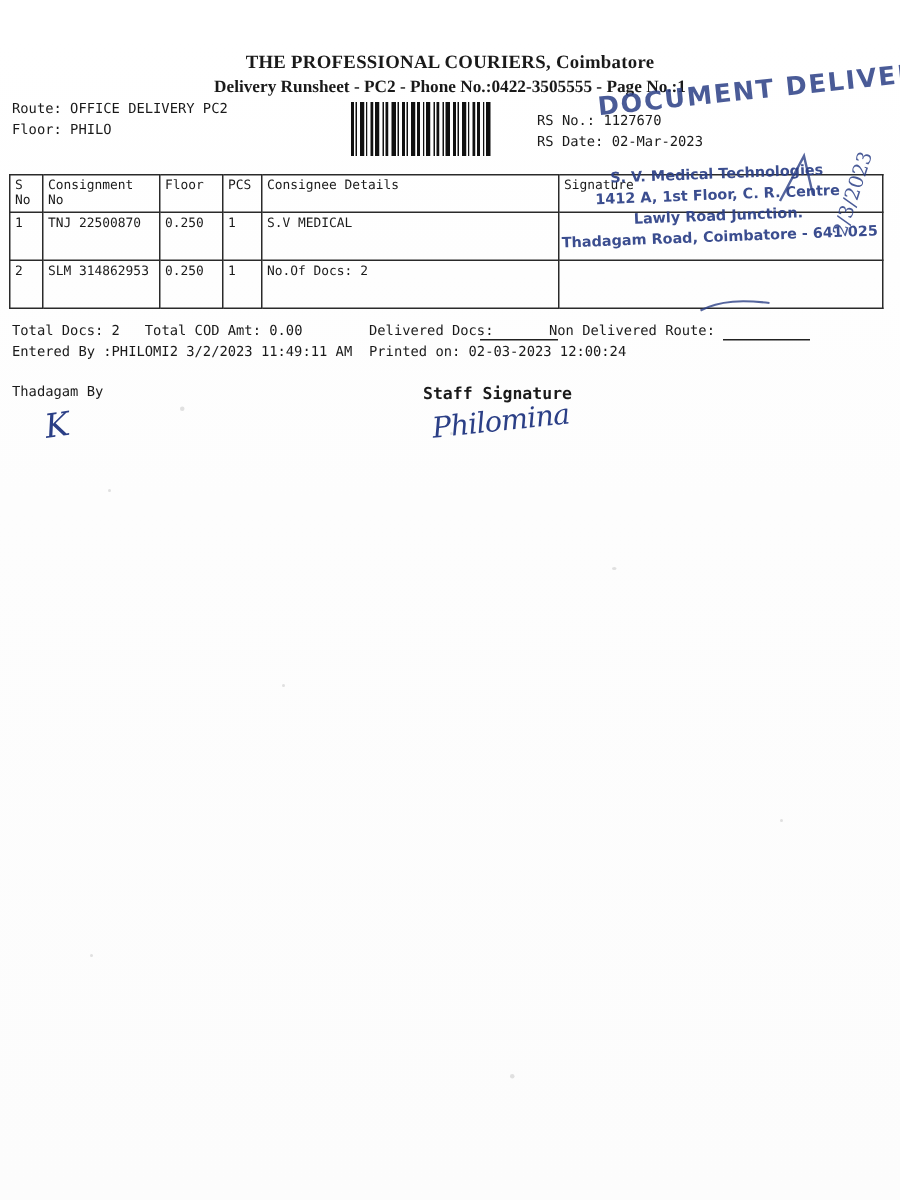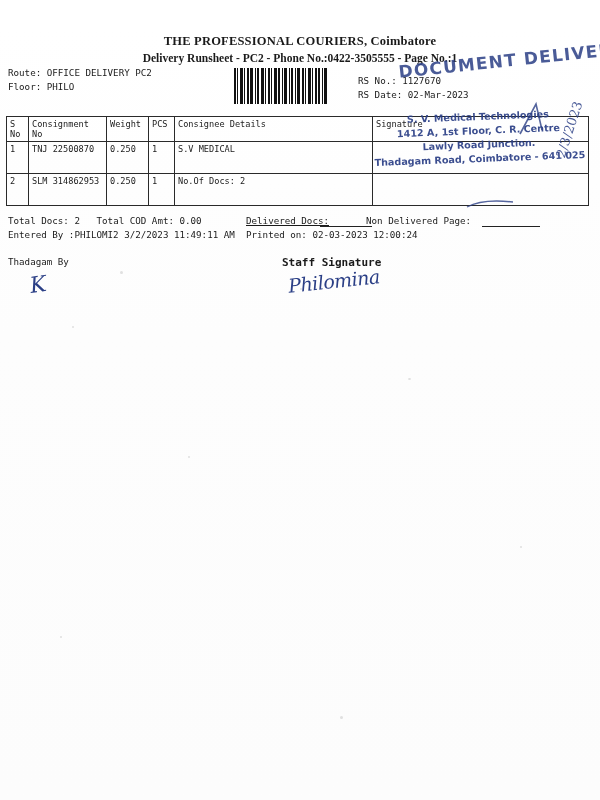--- a/index.html
+++ b/index.html
@@ -114,21 +114,21 @@
   .colw6 { width: 216px; }
   .totals {
     margin-top: 8px;
     font-size: 9.2px;
     line-height: 14px;
     position: relative;
     height: 30px;
   }
   .t-col-a { position: absolute; left: 2px; top: 0; text-align: right; }
   .t-col-b { position: absolute; left: 2px; top: 14px; }
-  .t-col-c { position: absolute; left: 240px; top: 0; text-decoration: underline; }
+  .t-col-c { position: absolute; left: 240px; top: 0; }
   .t-col-d { position: absolute; left: 240px; top: 14px; }
   .t-col-e { position: absolute; left: 360px; top: 0; }
   .rule-short {
     position: absolute;
     height: 1px;
     background: #222;
   }
   .sig-area {
     position: relative;
     margin-top: 12px;
@@ -318,21 +318,21 @@
           <col class="colw2">
           <col class="colw3">
           <col class="colw4">
           <col class="colw5">
           <col class="colw6">
       </colgroup>
       <thead>
         <tr>
           <th>S No</th>
           <th>Consignment No</th>
-          <th>Weight</th>
+          <th>Floor</th>
           <th>PCS</th>
           <th>Consignee Details</th>
           <th>Signature</th>
         </tr>
       </thead>
       <tbody>
         <tr>
           <td class="tall">1</td>
           <td class="tall">TNJ 22500870</td>
           <td class="tall">0.250</td>
@@ -353,21 +353,21 @@
 
     <div class="totals">
       <div class="t-col-a">
         <span>Total Docs:  2</span>&nbsp;&nbsp;&nbsp;<span>Total COD Amt:      0.00</span>
       </div>
       <div class="t-col-b">Entered By :PHILOMI2 3/2/2023 11:49:11 AM</div>
       <div class="t-col-c">
         <span>Delivered Docs:</span>
       </div>
       <div class="t-col-d">Printed on: 02-03-2023 12:00:24</div>
-      <div class="t-col-e">Non Delivered Page:</div>
+      <div class="t-col-e">Non Delivered Route:</div>
       <div class="rule-short" style="left:314px; top:12px; width:52px;"></div>
       <div class="rule-short" style="left:476px; top:12px; width:58px;"></div>
     </div>
 
     <div class="sig-area">
       <div class="verified-by">Thadagam By</div>
       <div class="staff-sign">Staff Signature</div>
       <div class="ink ink-sig-1">K</div>
       <div class="ink ink-sig-2">Philomina</div>
     </div>

